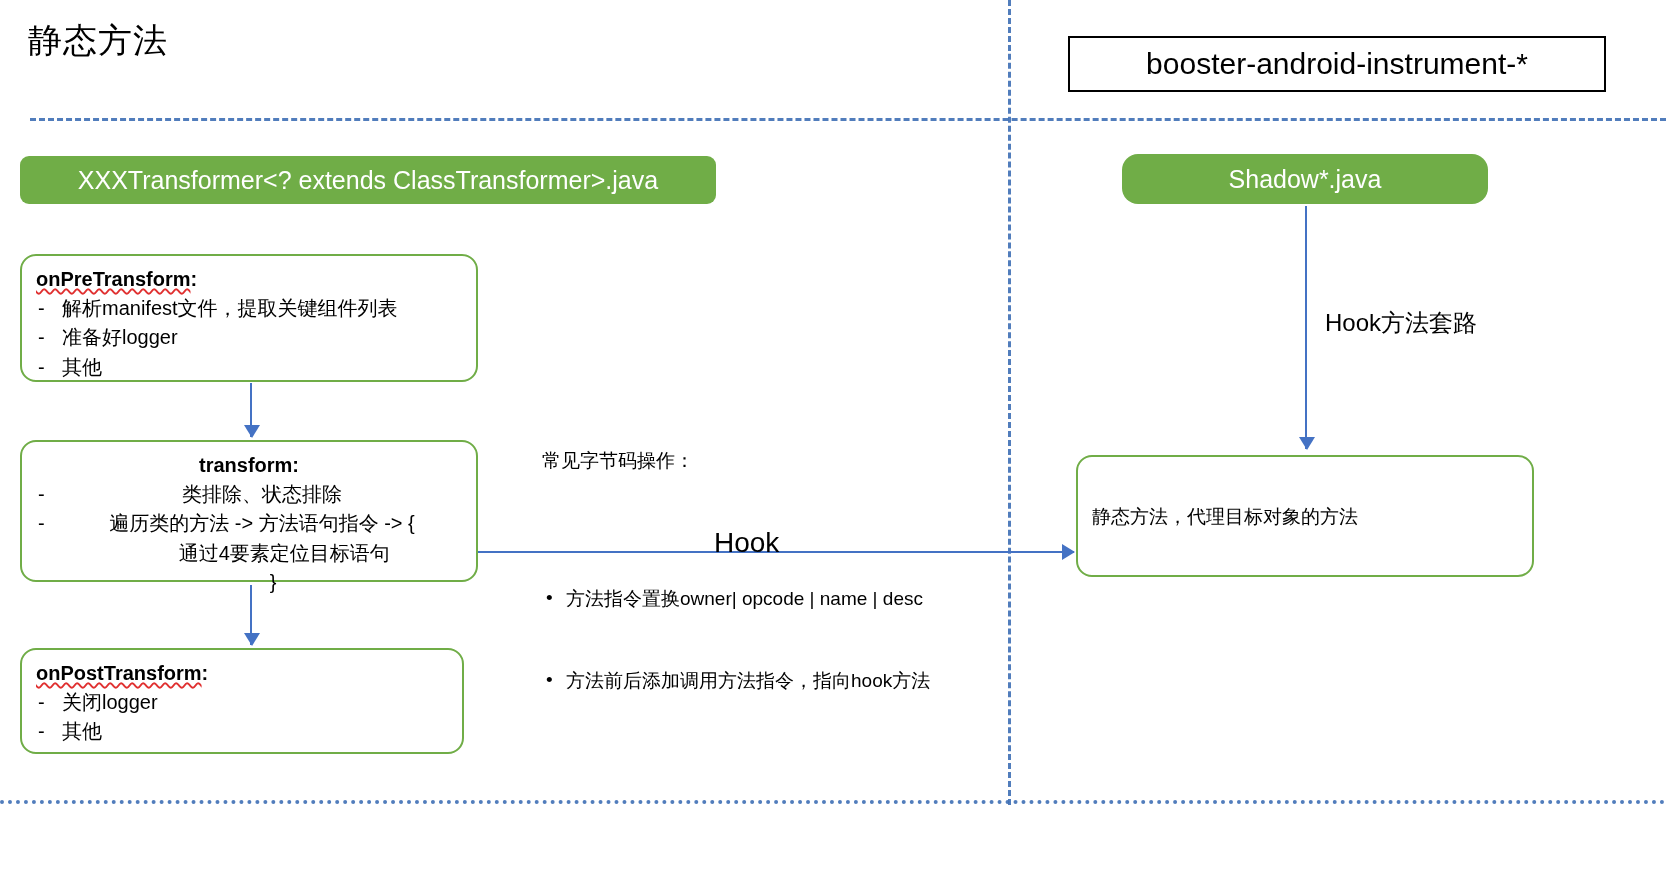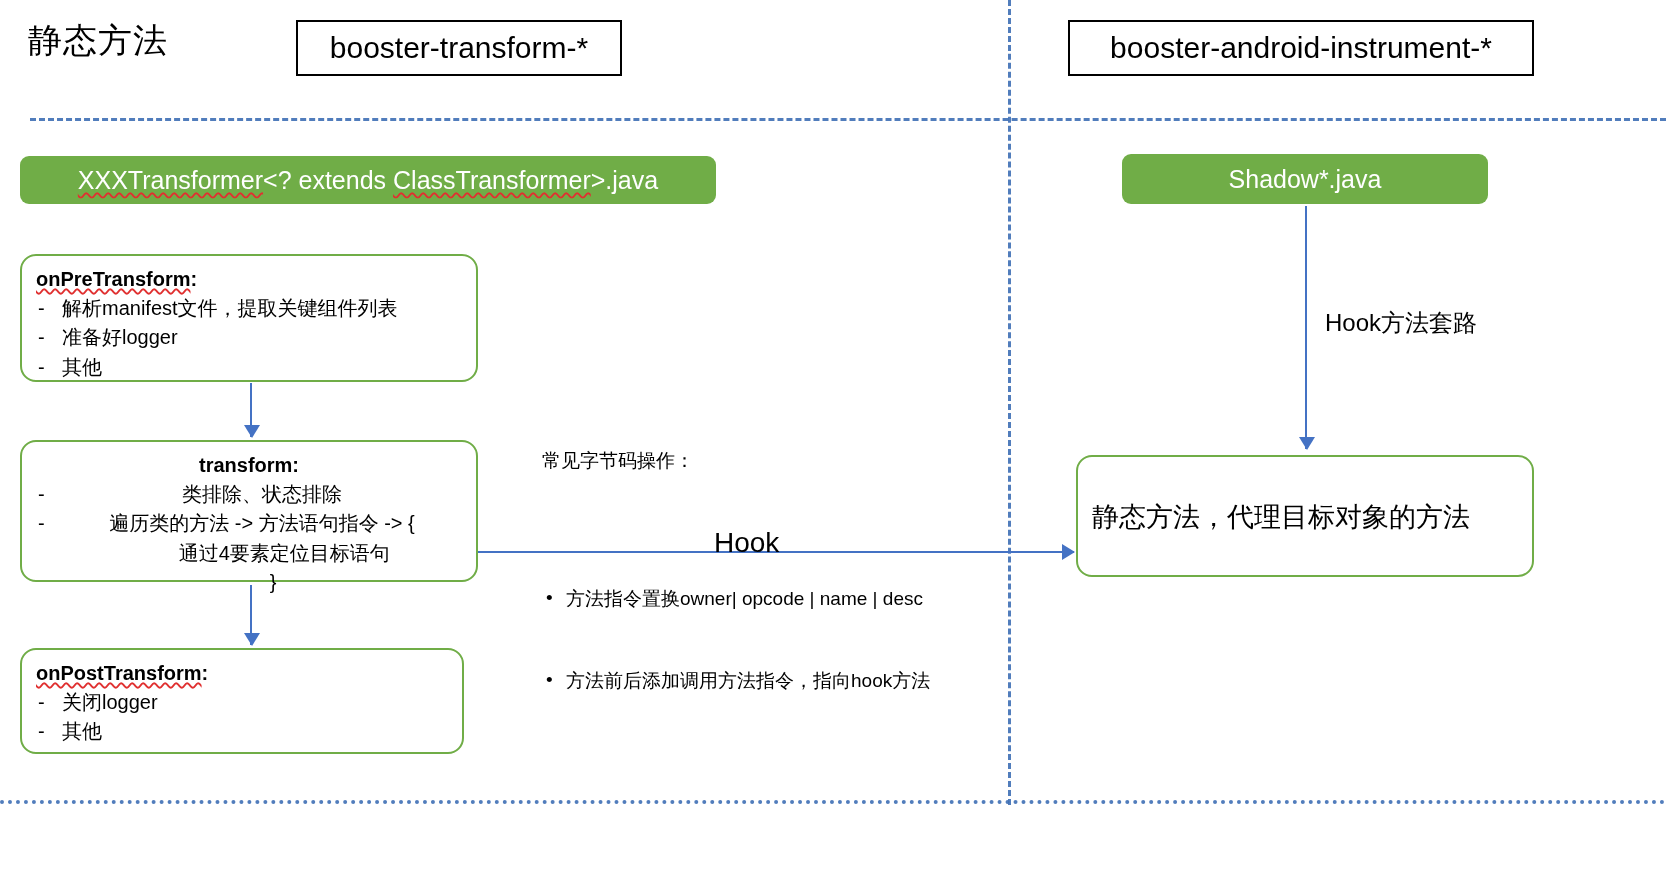--- a/index.html
+++ b/index.html
@@ -55,39 +55,38 @@
     border: 2px solid #000000;
     background: #ffffff;
     display: flex;
     align-items: center;
     justify-content: center;
     font-size: 30px;
     white-space: nowrap;
     box-sizing: border-box;
   }
   .module-box.left  { left: 296px; top: 20px;  width: 326px; height: 56px; }
-  .module-box.right { left: 1068px; top: 20px; width: 466px; height: 56px; text-align: right; }
+  .module-box.right { left: 1068px; top: 36px; width: 538px; height: 56px; text-align: right; }
 
   
   .green-bar {
     position: absolute;
     background: #70ad47;
     border-radius: 9px;
     color: #ffffff;
     display: flex;
     align-items: center;
     justify-content: center;
     font-size: 25px;
     white-space: nowrap;
     box-sizing: border-box;
   }
   .green-bar.left-bar  { left: 20px;   top: 156px; width: 696px; height: 48px; }
-  .green-bar.right-bar { left: 1122px; top: 154px; width: 366px; height: 50px; }
+  .green-bar.right-bar { left: 1122px; top: 154px; width: 366px; height: 50px; border-radius: 16px; }
   .squiggle {
-    text-decoration: underline;
     text-decoration-style: wavy;
     text-decoration-color: #e03030;
     text-decoration-thickness: 2px;
     text-underline-offset: 3px;
   }
 
   
   .card {
     position: absolute;
     border: 2px solid #70ad47;
@@ -131,21 +130,21 @@
   }
 
   #card-pre   { left: 20px; top: 254px; width: 458px; height: 128px; }
   #card-tf    { left: 20px; top: 440px; width: 458px; height: 142px; text-align: center; }
   #card-post  { left: 20px; top: 648px; width: 444px; height: 106px; }
 
   #card-shadow {
     left: 1076px; top: 455px; width: 458px; height: 122px;
     display: flex; align-items: center;
   }
-  #card-shadow .lines { font-size: 27px; line-height: 1.5; }
+  #card-shadow .lines { font-size: 19px; line-height: 1.5; }
 
   
   .arrow-v, .arrow-h {
     position: absolute;
   }
   .arrow-v .shaft {
     position: absolute;
     left: 0; top: 0;
     width: 0;
     border-left: 2.5px solid #4472c4;
@@ -213,23 +212,20 @@
 <body>
 
 <div id="canvas">
 
   <div class="dash-h top"></div>
   <div class="dash-v"></div>
   <div class="dash-h bottom"></div>
 
   <div class="page-title">静态方法</div>
 
-  <div class="module-box left">
-    <span>booster-transform-*</span>
-  </div>
   <div class="module-box right">
     <span>booster-android-instrument-*</span>
   </div>
 
   <div class="green-bar left-bar">
     <span><span class="squiggle">XXXTransformer</span><span>&lt;? extends </span><span class="squiggle">ClassTransformer</span><span>&gt;.java</span></span>
   </div>
 
   <div class="card" id="card-pre">
     <div class="title"><span class="sq">onPreTransform</span><span>:</span></div>

